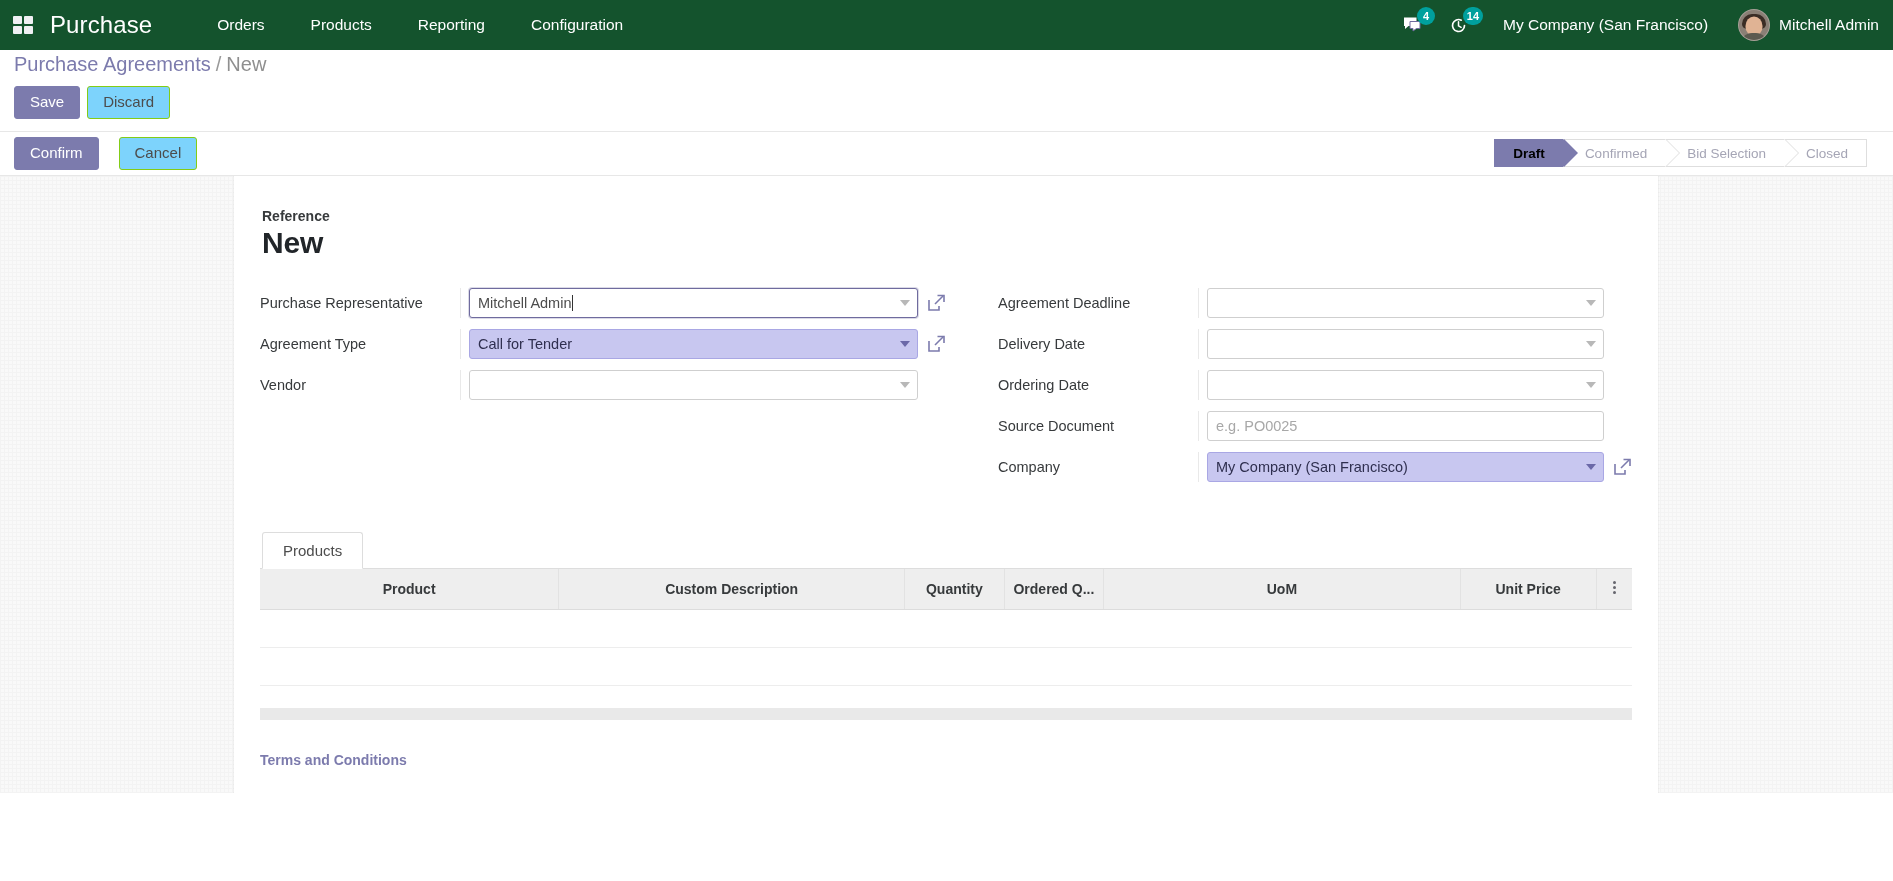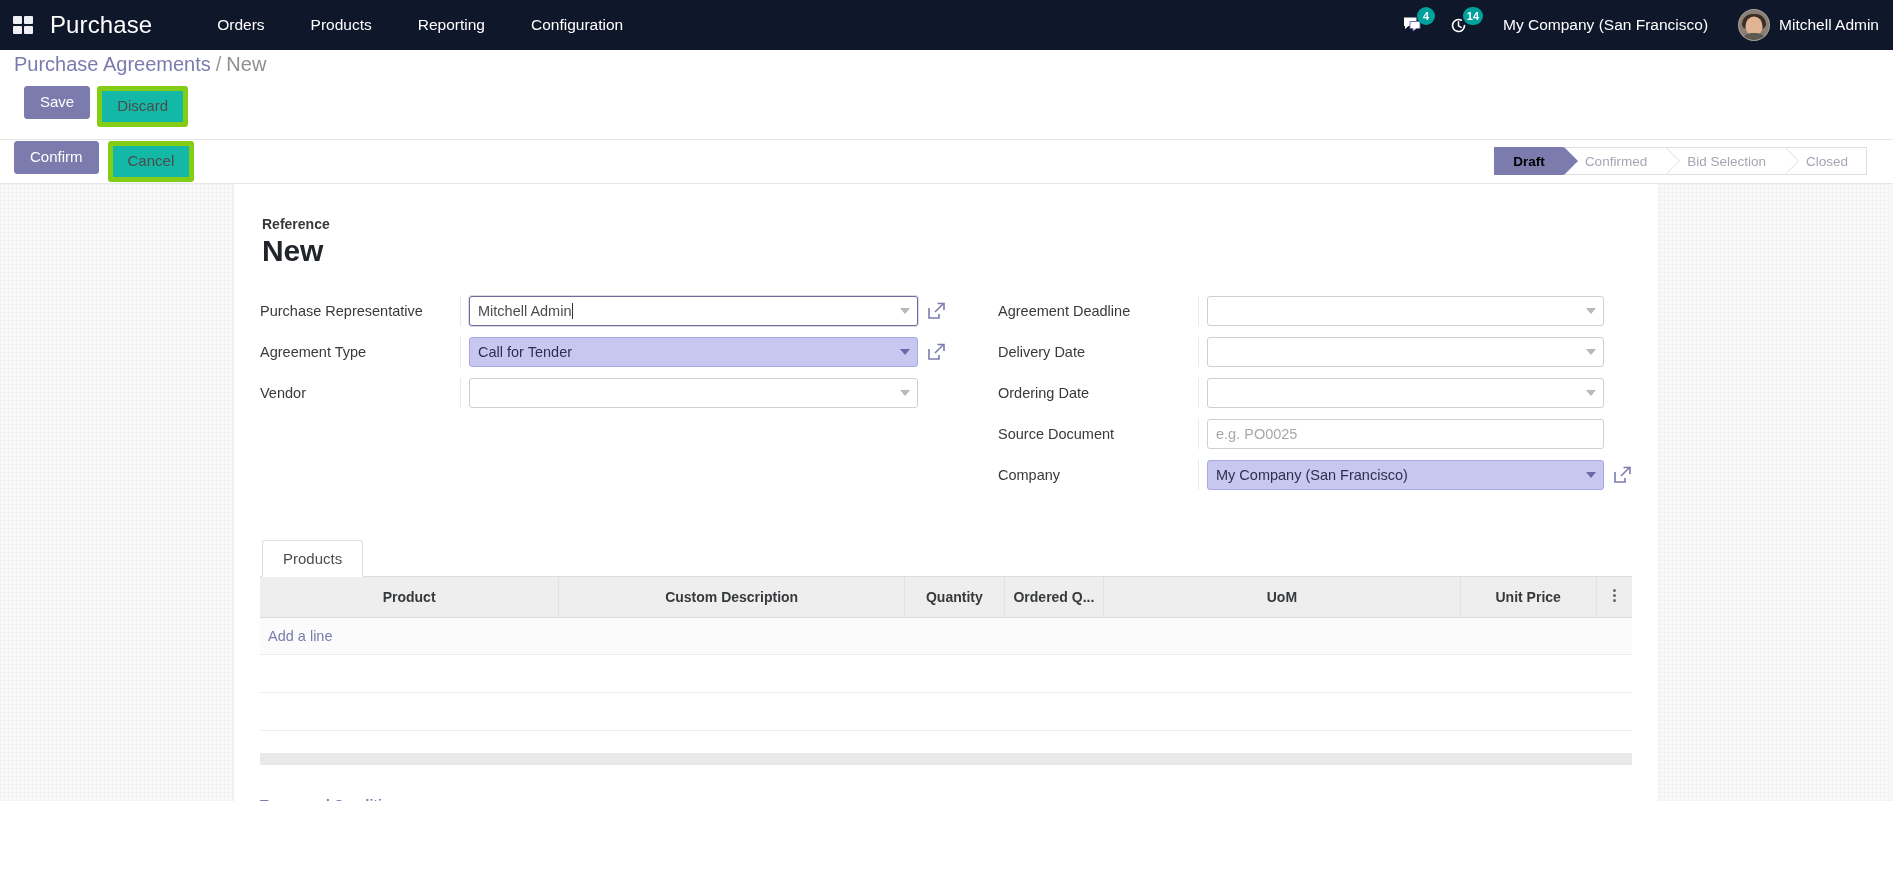--- a/index.html
+++ b/index.html
@@ -10,21 +10,21 @@
     overflow: hidden;
     font-family: "Liberation Sans", sans-serif;
     background: #ffffff;
     color: #4c4c4c;
     -webkit-font-smoothing: antialiased;
   }
 
   
   .navbar {
     height: 50px;
-    background: #0f172a;
+    background: #14532d;
     display: flex;
     align-items: center;
     padding: 0 0 0 10px;
     position: relative;
     z-index: 20;
   }
   .apps-grid {
     width: 26px; height: 50px;
     display: flex; align-items: center; justify-content: center;
     cursor: pointer;
@@ -161,55 +161,55 @@
     font-size: 20px;
     color: #999;
     margin: 0 5px;
   }
   .bc-current {
     font-size: 20px;
     color: #8f8f8f;
   }
   .btn-row {
     display: flex;
-    align-items: flex-start;
+    align-items: center;
     gap: 7px;
-    padding: 10px 14px 12px 24px;
+    padding: 10px 14px 12px 14px;
   }
   .btn {
     font-family: "Liberation Sans", sans-serif;
     font-size: 15px;
     padding: 6px 15px 7px;
     border-radius: 3px;
     cursor: pointer;
     line-height: 1.2;
     white-space: nowrap;
   }
   .btn-primary {
     background: #7c7bad;
     border: 1px solid #7c7bad;
     color: #ffffff;
   }
   .btn-secondary {
-    background: #14b8a6;
-    border: 5px solid #84cc16;
+    background: #7dd3fc;
+    border: 1px solid #84cc16;
     color: #4c4c4c;
   }
 
   
   .statusbar-row {
     background: #ffffff;
     border-bottom: 1px solid #e7e7e7;
     display: flex;
     align-items: center;
     justify-content: space-between;
     padding: 7px 14px 8px 14px;
     height: 44px;
   }
-  .sb-left { display: flex; gap: 9px; align-items: flex-start; }
+  .sb-left { display: flex; gap: 20px; align-items: flex-start; }
   .statusbar {
     display: flex;
     align-items: stretch;
     height: 28px;
     margin-right: 12px;
   }
   .sb-pill {
     position: relative;
     display: flex;
     align-items: center;
@@ -689,23 +689,20 @@
             <th>Quantity</th>
             <th>Ordered Q...</th>
             <th>UoM</th>
             <th>Unit Price</th>
             <th class="opt-col last">
               <span class="dots-v"><i></i><i></i><i></i></span>
             </th>
           </tr>
         </thead>
         <tbody>
-          <tr class="add-line-row">
-            <td colspan="7"><span class="add-line">Add a line</span></td>
-          </tr>
           <tr class="empty-row">
               <td colspan="7"></td>
             </tr>
           <tr class="empty-row">
               <td colspan="7"></td>
             </tr>
         </tbody>
       </table>
 
       <div class="hscroll"></div>

